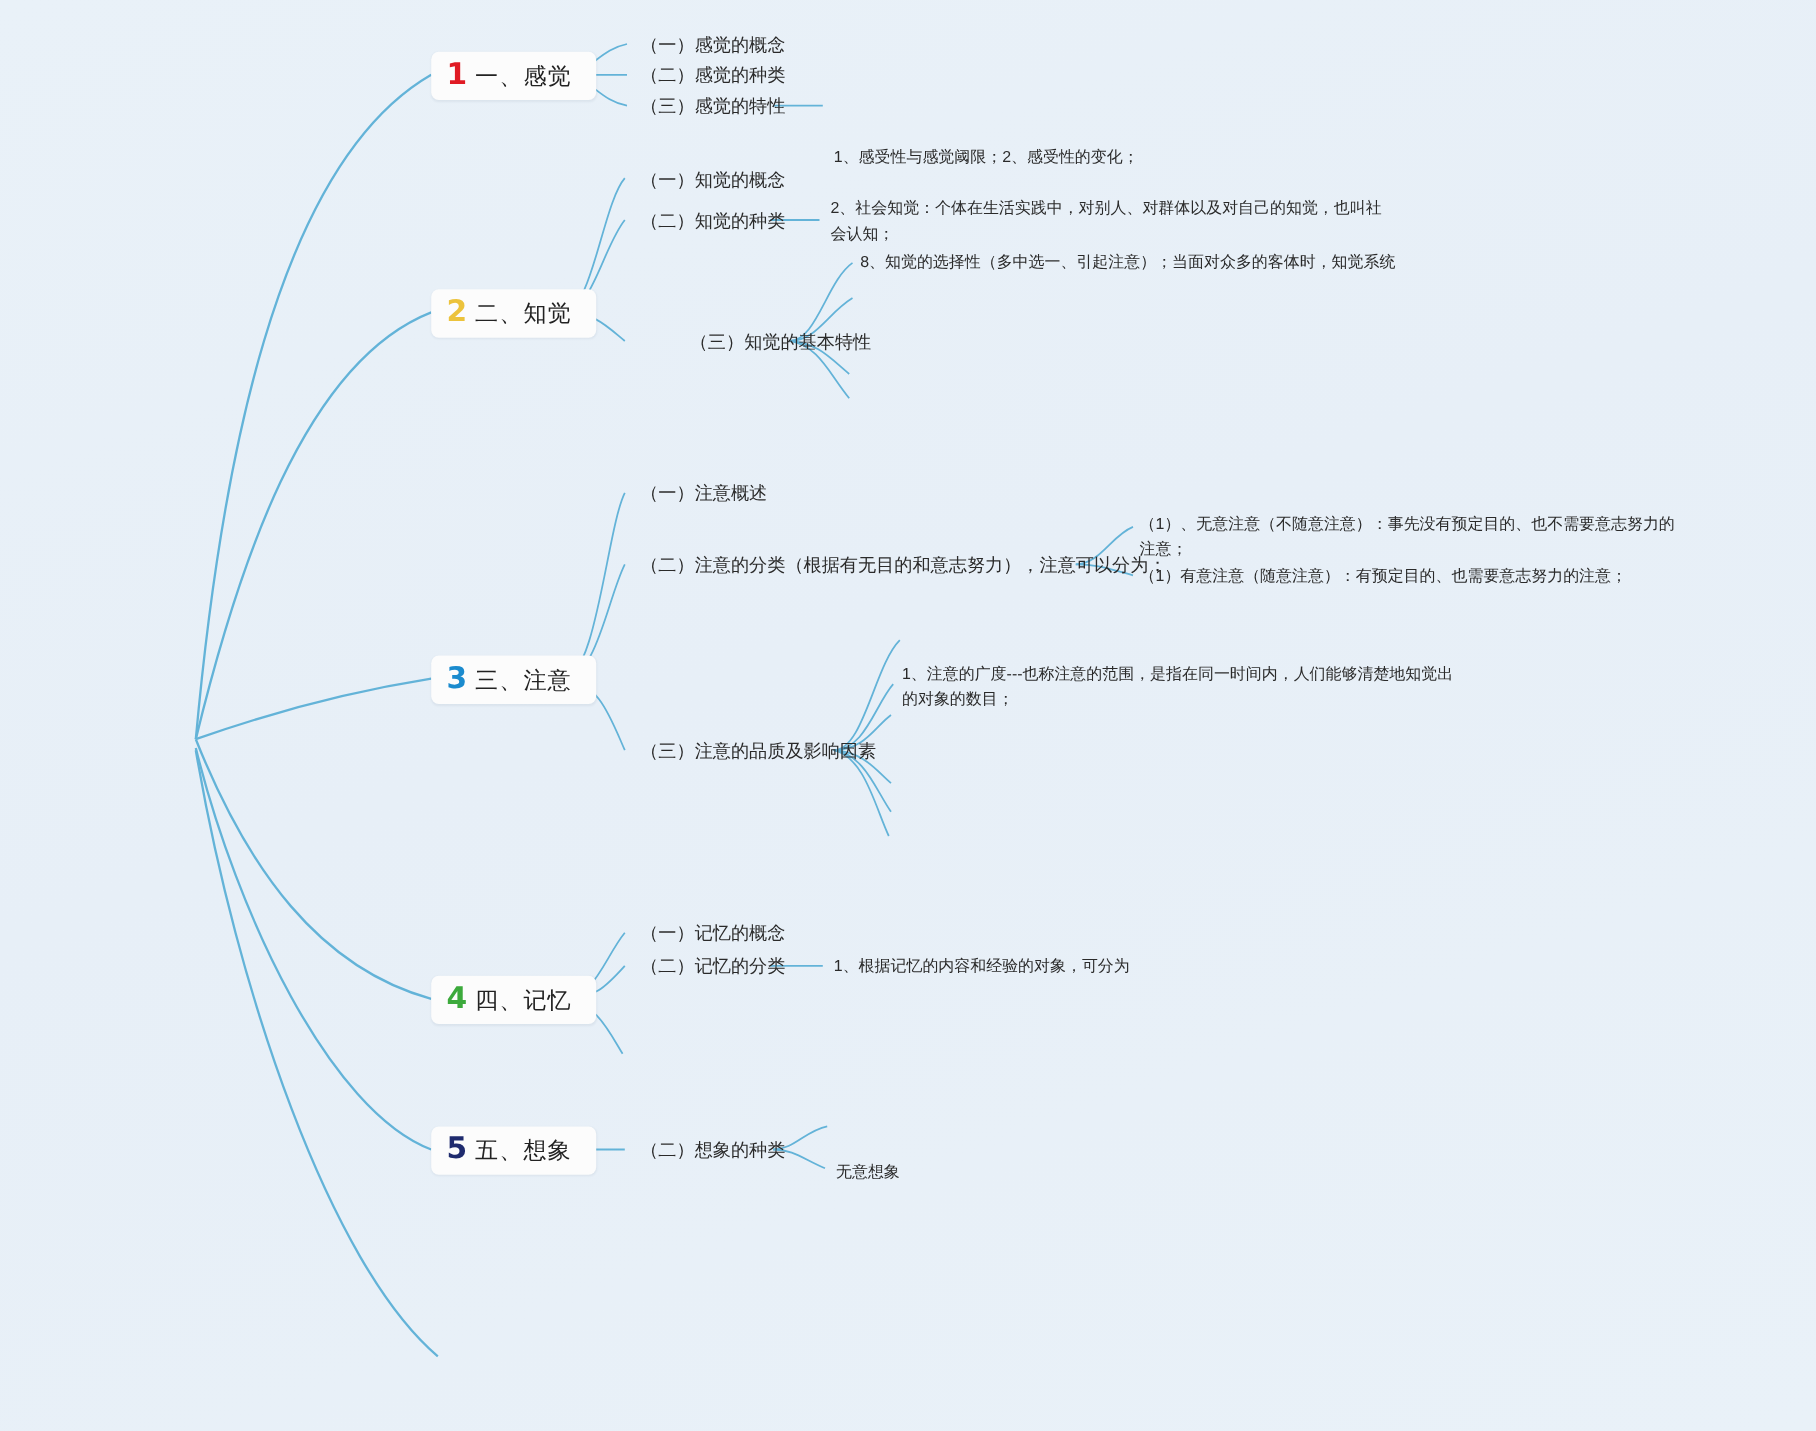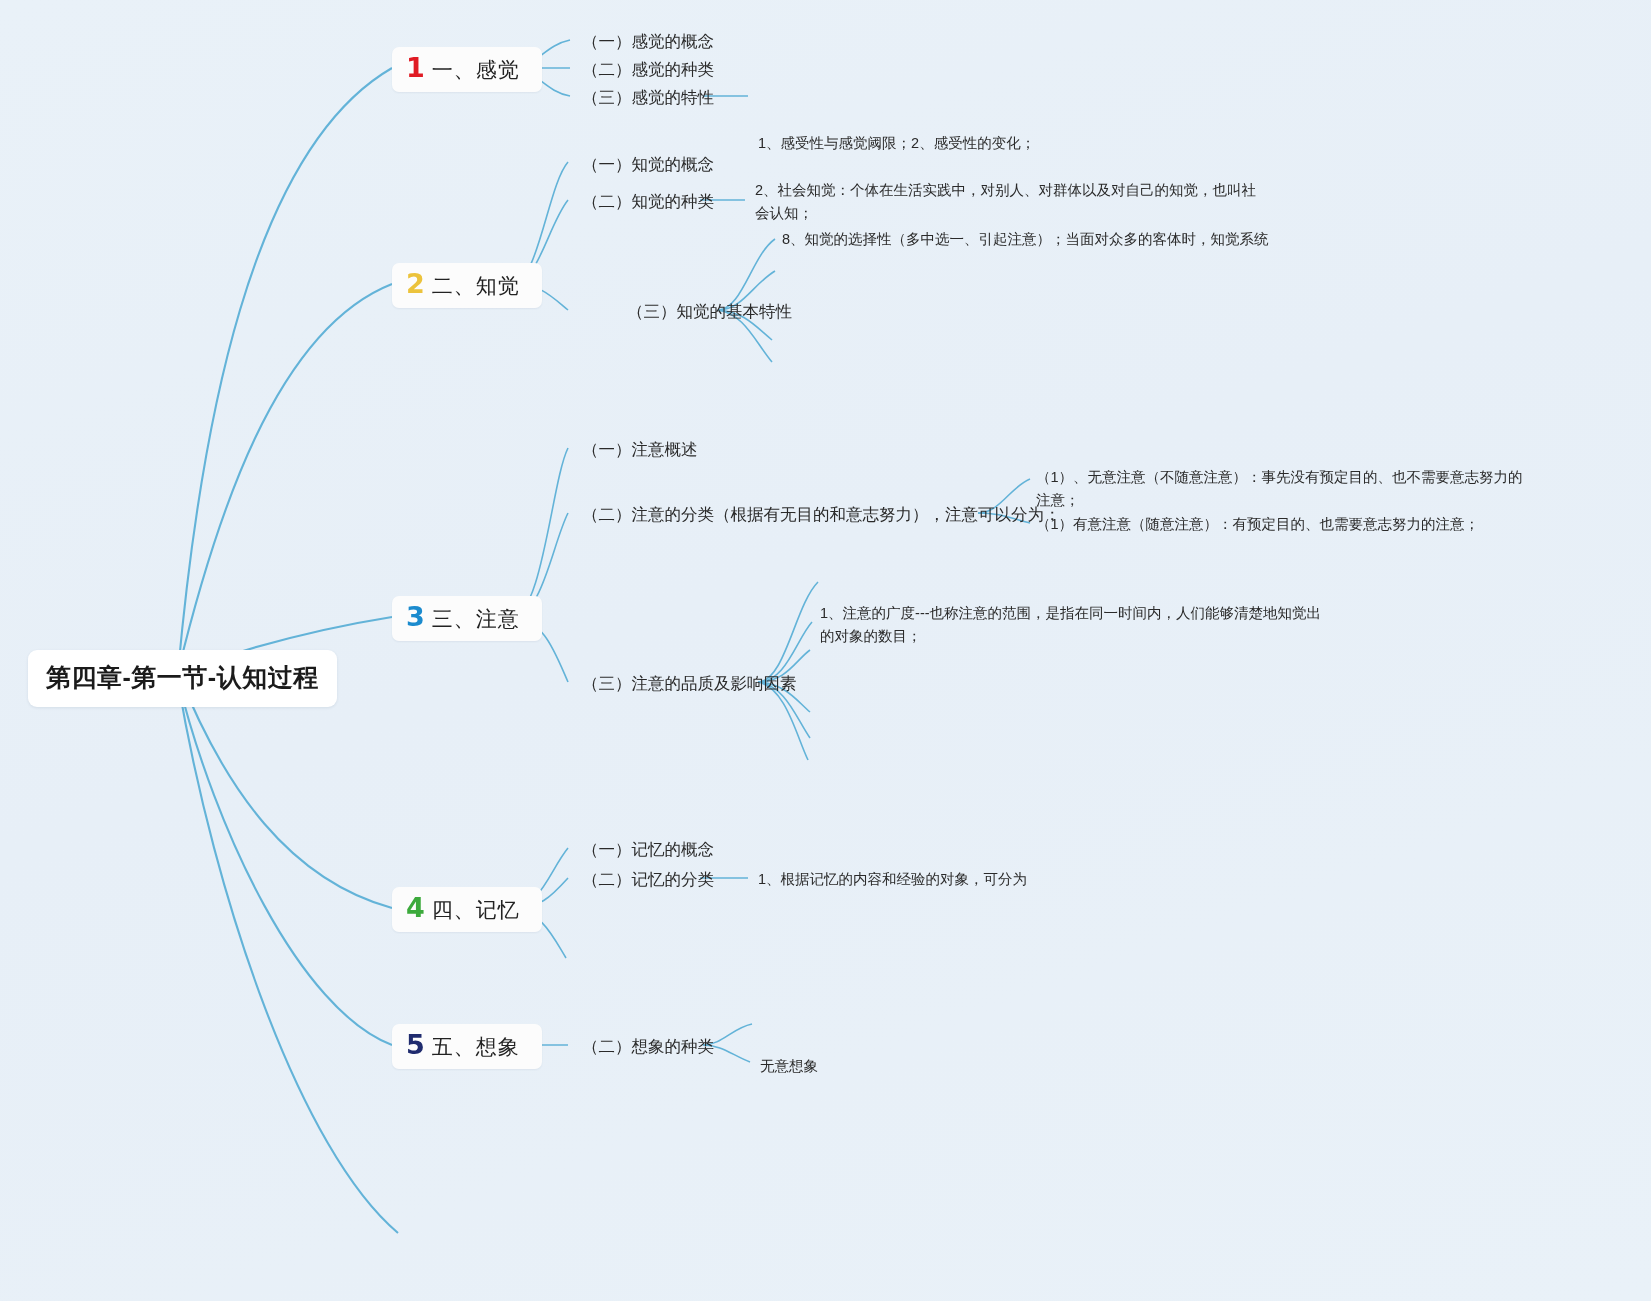--- a/index.html
+++ b/index.html
@@ -152,23 +152,20 @@
     <path d="M 512 908 C 540 908 550 898 568 878"></path>
     <path d="M 512 908 C 542 912 552 935 566 958"></path>
 
     <line x1="700" y1="878" x2="748" y2="878"></line>
 
     <line x1="512" y1="1045" x2="568" y2="1045"></line>
     <path d="M 703 1045 C 722 1045 732 1028 752 1024"></path>
     <path d="M 703 1045 C 722 1045 732 1055 750 1062"></path>
   </svg>
 
-  <div class="node root" style="left:28px; top:650px;">
-    <span>第四章-第一节-认知过程</span>
-  </div>
 
   <div class="node branch" style="left:392px; top:47px;">
     <span class="num" style="color: rgb(224, 27, 36);">1</span>
     <span class="btext">一、感觉</span>
   </div>
 
   <div class="node topic" style="left:582px; top:29px;">
     <span>（一）感觉的概念</span>
   </div>
   <div class="node topic" style="left:582px; top:57px;">

